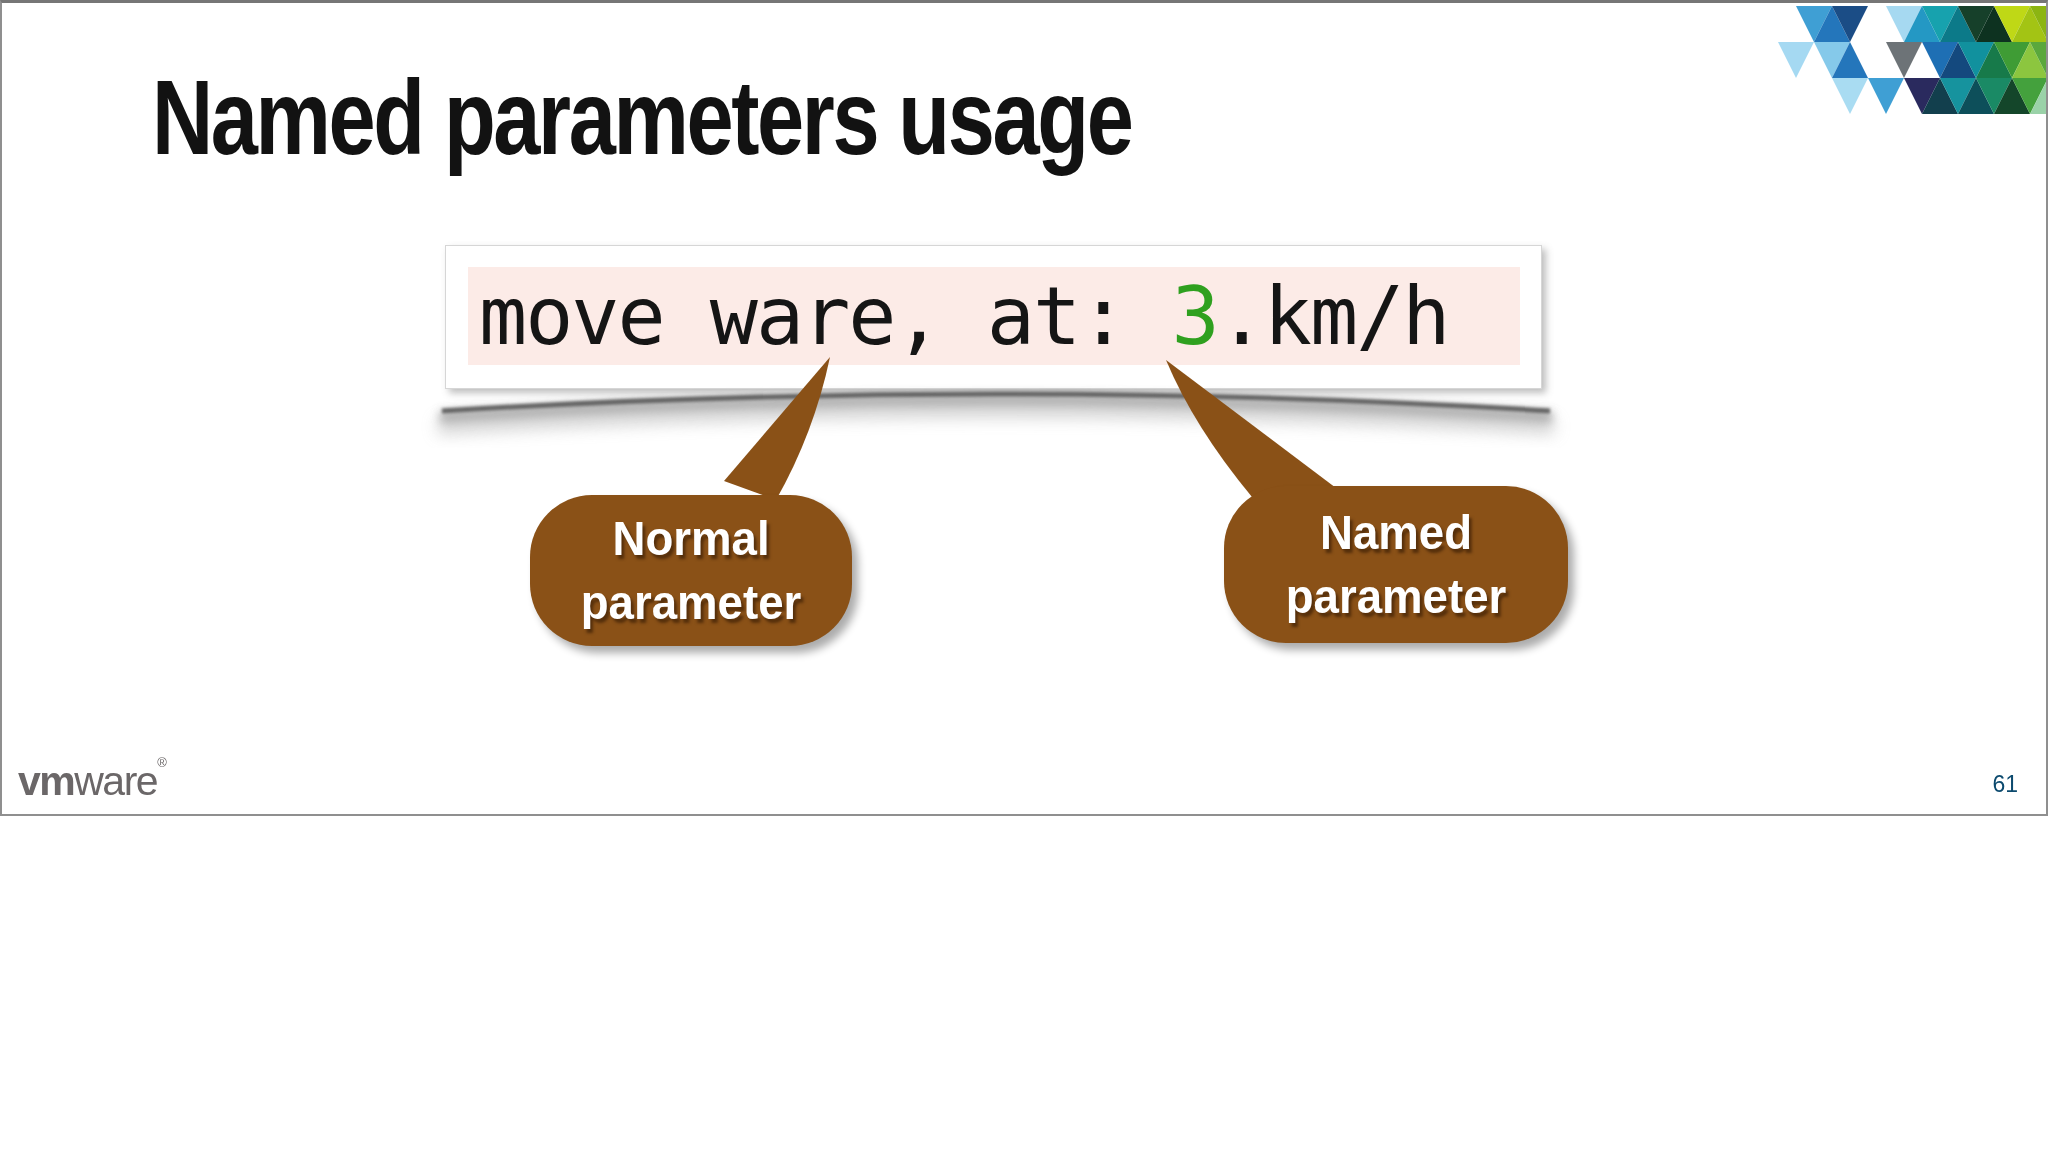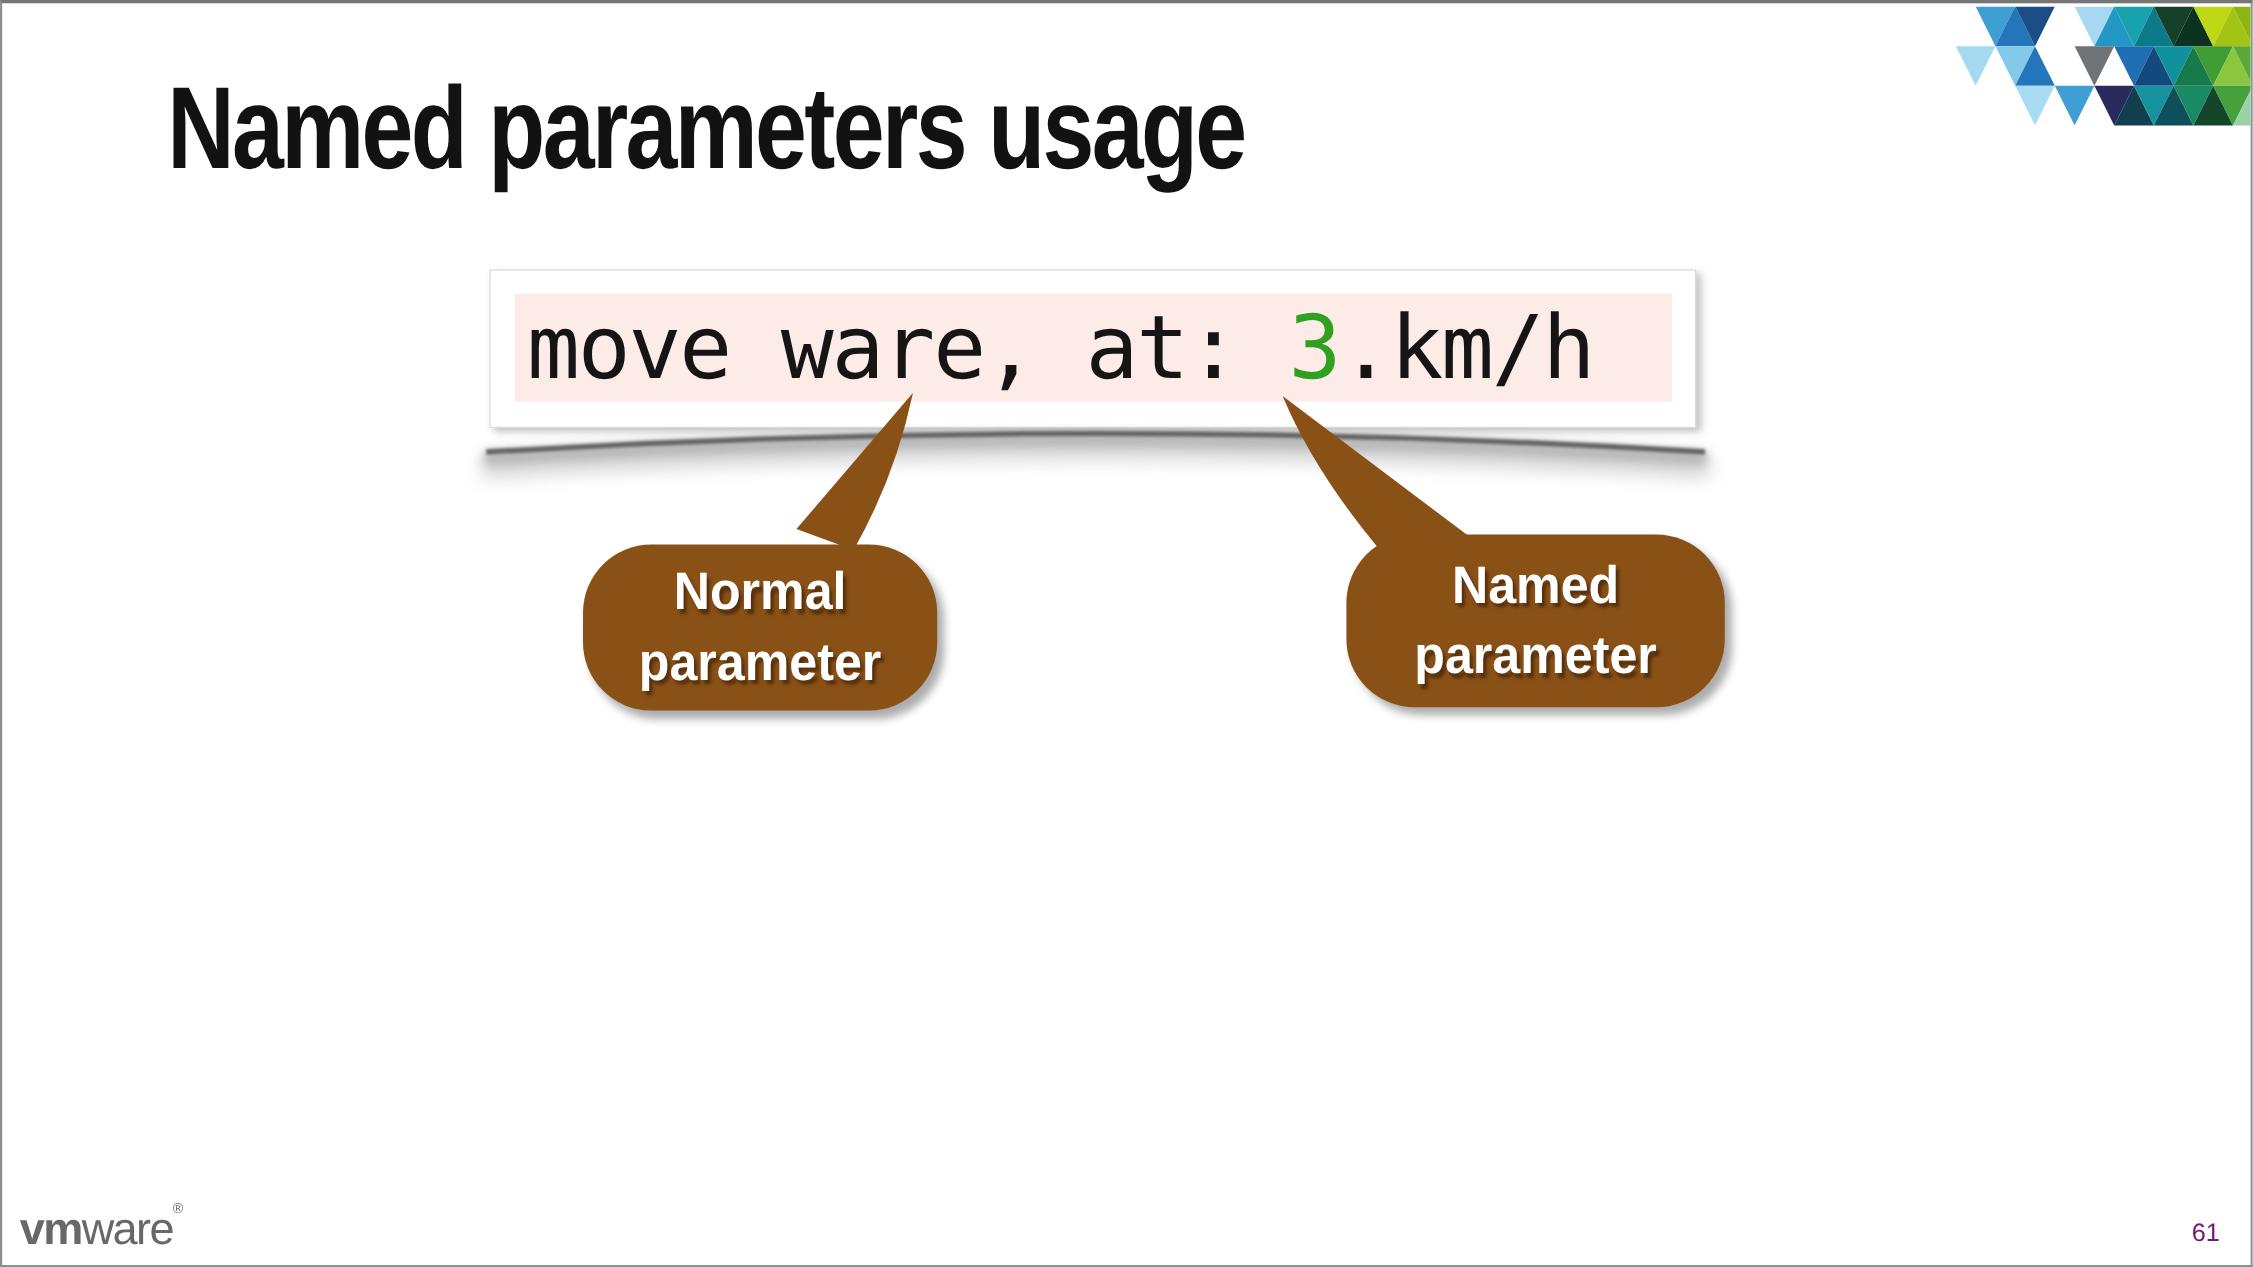--- a/index.html
+++ b/index.html
@@ -1,17 +1,17 @@
 <!DOCTYPE html>
 <html><head>
 <meta charset="utf-8">
 <style>
   html,body{margin:0;padding:0;background:#fff;}
   .slide{
-    position:relative;width:2048px;height:1152px;background:#ffffff;
+    position:relative;width:2048px;height:816px;background:#ffffff;
     box-sizing:border-box;overflow:hidden;
     border:2px solid #8f8f8f;border-top:3px solid #767676;
     font-family:"Liberation Sans",sans-serif;
   }
   .title{
     position:absolute;left:150px;top:56px;
     font-size:106px;font-weight:bold;color:#121212;
     letter-spacing:-3px;white-space:nowrap;
     transform:scaleX(0.80);transform-origin:0 0;
     line-height:1.1;
@@ -47,21 +47,21 @@
     font-size:48px;line-height:64px;
     transform:scaleX(0.95);transform-origin:50% 50%;
     text-shadow:3px 4px 3px rgba(40,18,0,0.55);
   }
   
   .vmware{position:absolute;left:16px;bottom:12px;color:#6b6768;
     font-size:41px;letter-spacing:-1.5px;line-height:1;}
   .vmware .vm{font-weight:bold;text-align:right;}
   .vmware .ware{font-weight:normal;}
   .vmware .reg{font-size:13px;vertical-align:28px;letter-spacing:0;}
-  .pagenum{position:absolute;right:28px;bottom:16px;font-size:23px;color:#701a75;}
+  .pagenum{position:absolute;right:28px;bottom:16px;font-size:23px;color:#0c4a6e;}
   .mosaic{position:absolute;top:3px;right:0;}
 </style>
 </head>
 <body>
 
 <div class="slide">
 
   <svg class="mosaic" width="268" height="110" viewBox="0 0 268 110">
 
     <polygon points="18,0 54,0 36,36" fill="#3f9fd4"></polygon>

